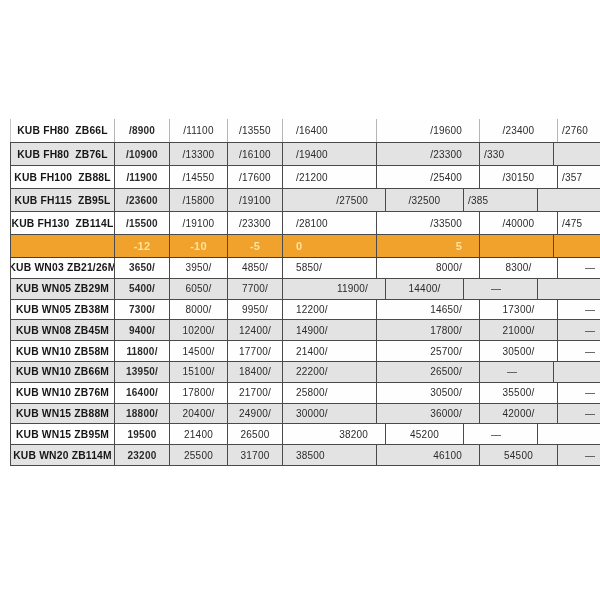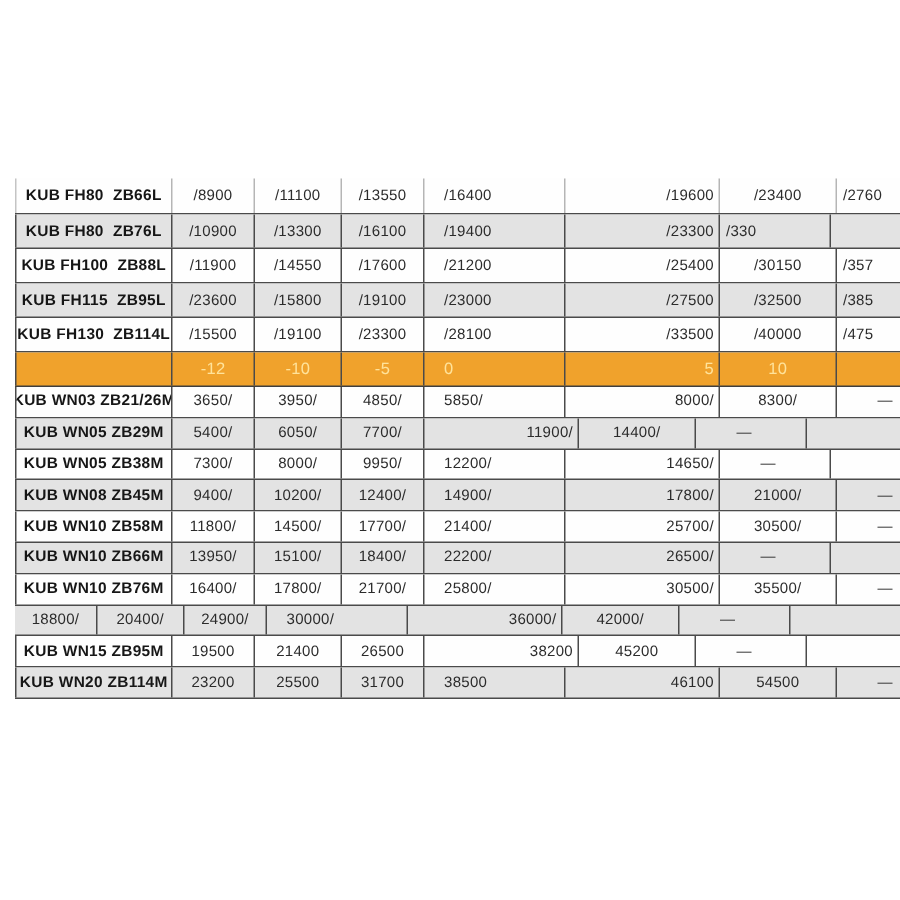--- a/index.html
+++ b/index.html
@@ -41,42 +41,42 @@
     overflow: hidden;
     white-space: pre;
   }
   .col-model {
     width: 105px;
     border-left: 1.4px solid #4a4a4a;
     font-weight: bold;
     font-size: 10.3px;
     color: #161616;
   }
-  .c1 { width: 55px; }
+  .c1 { width: 55px; font-weight: bold; }
   .c2 { width: 58px; }
   .c3 { width: 55px; }
   .c4 { width: 94px;  justify-content: flex-start; padding-left: 13px; }
-  .c5 { width: 103px; justify-content: flex-end;   padding-right: 3px; text-align: right; }
+  .c5 { width: 103px; justify-content: flex-end;   padding-right: 17px; text-align: right; }
   .c6 { width: 78px; }
   .c7 { width: 74px;  justify-content: flex-start; padding-left: 4px; }
   .c7.dash { padding-left: 27px; color: #3a3a3a; }
 
   
   .r-top    { height: 24px; }
   .r-fh     { height: 23px; }
   .r-orange { height: 23px; }
   .r-wn     { height: 20.8px; }
 
   
   .shade-white { background: #fefefe; }
   .shade-gray  { background: #e3e3e3; }
   .r-orange    { background: #f0a22c; border-bottom-color: #3f3f3f; }
   .r-orange .cell {
     color: #ffe39b;
-    font-weight: normal;
+    font-weight: bold;
     font-size: 11px;
   }
 
   
   .r-top .cell { border-right-color: #b5b5b5; }
   .r-top .col-model { border-left-color: #c4c4c4; }
 
   
   .price-table { filter: blur(0.22px); }
 </style>
@@ -112,21 +112,20 @@
         <div class="cell c4">/21200</div>
         <div class="cell c5">/25400</div>
         <div class="cell c6">/30150</div>
         <div class="cell c7">/357</div>
       </div>
       <div class="row r-fh shade-gray">
         <div class="cell col-model">KUB FH115  ZB95L</div>
         <div class="cell c1">/23600</div>
         <div class="cell c2">/15800</div>
         <div class="cell c3">/19100</div>
-        <div class="cell c4">/23000</div>
         <div class="cell c5">/27500</div>
         <div class="cell c6">/32500</div>
         <div class="cell c7">/385</div>
       </div>
       <div class="row r-fh shade-white">
         <div class="cell col-model">KUB FH130  ZB114L</div>
         <div class="cell c1">/15500</div>
         <div class="cell c2">/19100</div>
         <div class="cell c3">/23300</div>
         <div class="cell c4">/28100</div>
@@ -134,21 +133,20 @@
         <div class="cell c6">/40000</div>
         <div class="cell c7">/475</div>
       </div>
       <div class="row r-orange">
         <div class="cell col-model"></div>
         <div class="cell c1">-12</div>
         <div class="cell c2">-10</div>
         <div class="cell c3">-5</div>
         <div class="cell c4">0</div>
         <div class="cell c5">5</div>
-        <div class="cell c6">10</div>
         <div class="cell c7"></div>
       </div>
       <div class="row r-wn shade-white">
         <div class="cell col-model">KUB WN03 ZB21/26M</div>
         <div class="cell c1">3650/</div>
         <div class="cell c2">3950/</div>
         <div class="cell c3">4850/</div>
         <div class="cell c4">5850/</div>
         <div class="cell c5">8000/</div>
         <div class="cell c6">8300/</div>
@@ -163,20 +161,21 @@
         <div class="cell c6">14400/</div>
         <div class="cell c7 dash">—</div>
       </div>
       <div class="row r-wn shade-white">
         <div class="cell col-model">KUB WN05 ZB38M</div>
         <div class="cell c1">7300/</div>
         <div class="cell c2">8000/</div>
         <div class="cell c3">9950/</div>
         <div class="cell c4">12200/</div>
         <div class="cell c5">14650/</div>
+        <div class="cell c6">17300/</div>
         <div class="cell c7 dash">—</div>
       </div>
       <div class="row r-wn shade-gray">
         <div class="cell col-model">KUB WN08 ZB45M</div>
         <div class="cell c1">9400/</div>
         <div class="cell c2">10200/</div>
         <div class="cell c3">12400/</div>
         <div class="cell c4">14900/</div>
         <div class="cell c5">17800/</div>
         <div class="cell c6">21000/</div>
@@ -205,20 +204,21 @@
         <div class="cell col-model">KUB WN10 ZB76M</div>
         <div class="cell c1">16400/</div>
         <div class="cell c2">17800/</div>
         <div class="cell c3">21700/</div>
         <div class="cell c4">25800/</div>
         <div class="cell c5">30500/</div>
         <div class="cell c6">35500/</div>
         <div class="cell c7 dash">—</div>
       </div>
       <div class="row r-wn shade-gray">
+        <div class="cell col-model">KUB WN15 ZB88M</div>
         <div class="cell c1">18800/</div>
         <div class="cell c2">20400/</div>
         <div class="cell c3">24900/</div>
         <div class="cell c4">30000/</div>
         <div class="cell c5">36000/</div>
         <div class="cell c6">42000/</div>
         <div class="cell c7 dash">—</div>
       </div>
       <div class="row r-wn shade-white">
         <div class="cell col-model">KUB WN15 ZB95M</div>

